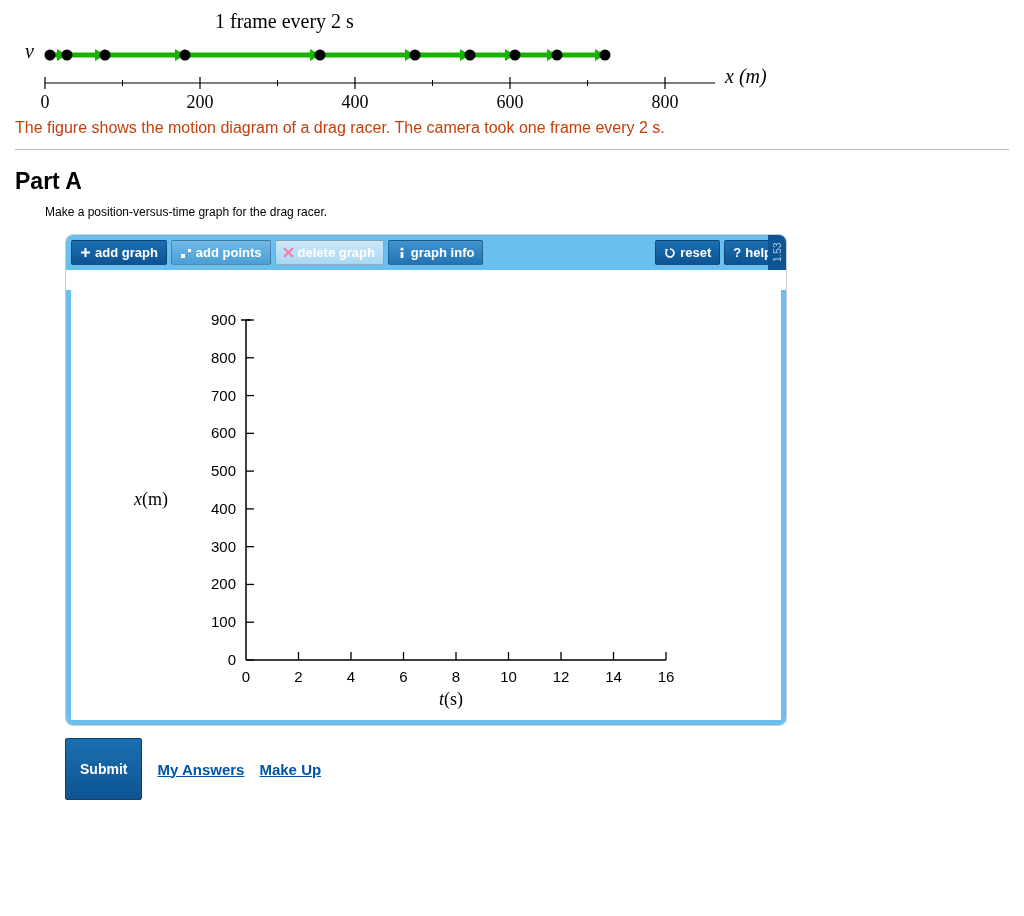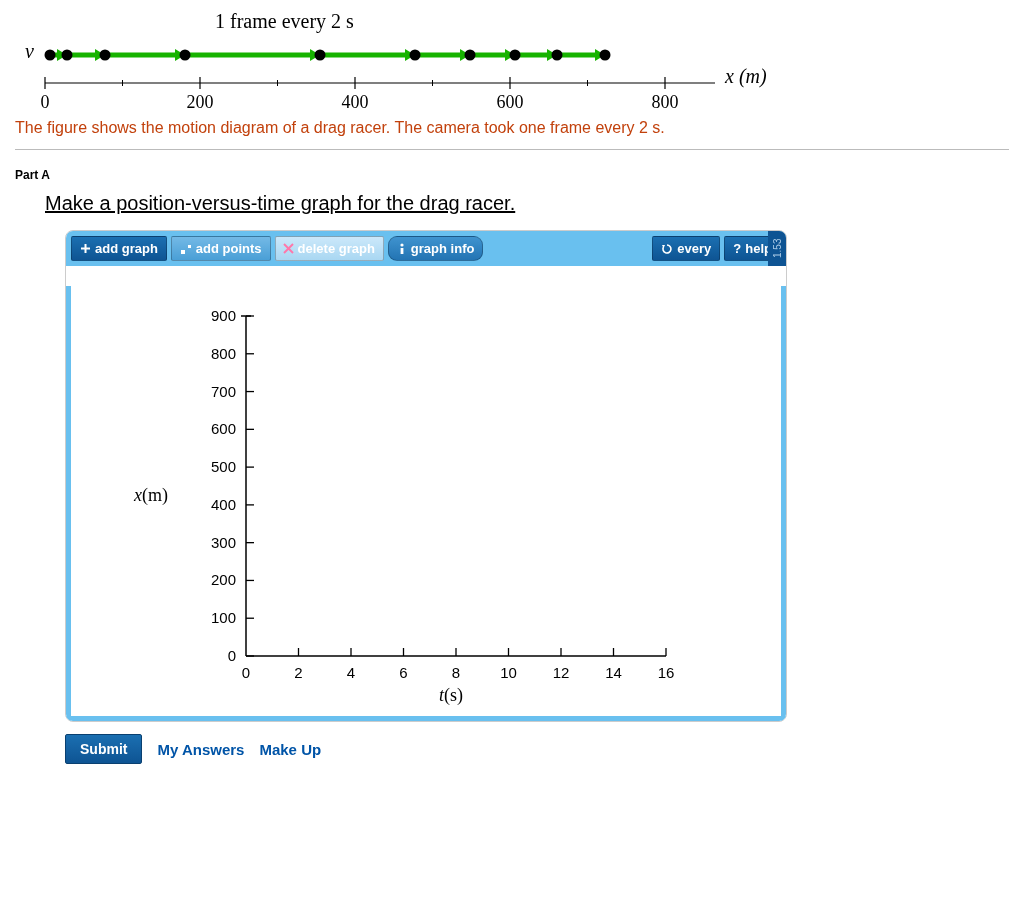--- a/index.html
+++ b/index.html
@@ -23,28 +23,27 @@
     color: #c2410c;
     margin: 6px 0 12px 0;
   }
   hr.sep {
     border: none;
     border-top: 1px solid #bbb;
     margin: 10px 0 18px 0;
   }
   .part-label {
     font-weight: bold;
+    font-size: 23px;
+    margin-bottom: 10px;
+  }
+  .instruction {
     font-size: 12px;
-    margin-bottom: 10px;
-  }
-  .instruction {
-    font-size: 20px;
     margin-left: 30px;
     margin-bottom: 15px;
-    text-decoration: underline;
   }
   .graph-widget {
     margin-left: 50px;
     width: 720px;
     border: 1px solid #ccc;
     border-radius: 8px;
     overflow: hidden;
     background: #fff;
   }
   .toolbar {
@@ -68,21 +67,21 @@
   }
   .tb-btn .icon {
     margin-right: 4px;
     display: inline-flex;
     align-items: center;
     justify-content: center;
   }
   .btn-dark  { background: linear-gradient(#1b6fb1, #0e5493); text-align: right; }
   .btn-mid   { background: linear-gradient(#73b9e6, #4a9fd6); color:#fff; }
   .btn-light { background: linear-gradient(#cbe8fa, #a9d7f2); color:#fff;padding-left:7px; }
-  .btn-info  { background: linear-gradient(#3f93cf, #2374b3); border-radius: 9px; }
+  .btn-info  { background: linear-gradient(#3f93cf, #2374b3); }
   .spacer { flex: 1; }
   .version-tab {
     position: absolute;
     right: 0;
     top: 0;
     bottom: 0;
     width: 18px;
     background: #0e5493;
     color: #a8c9e5;
     font-size: 10px;
@@ -119,28 +118,29 @@
     margin-left: 50px;
     margin-top: 12px;
     display: flex;
     align-items: center;
     gap: 15px;
   }
   .submit-btn {
     background: linear-gradient(#1b6fb1, #0e5493);
     color: #fff;
     border: 1px solid #0a4070;
-    padding: 6px 14px;
+    padding: 22px 14px;
     font-size: 14px;
     font-weight: bold;
     cursor: pointer;
     border-radius: 2px;
   }
   .linklike {
     color: #0054a7;
+    text-decoration: underline;
     font-weight: bold;
     font-size: 15px;
     cursor: pointer;
   }
 </style>
 </head>
 <body>
 
 <div class="diagram-title">1 frame every 2 s</div>
 
@@ -247,21 +247,21 @@
       <span>graph info</span>
     </div>
     <div class="spacer"></div>
     <div class="tb-btn btn-dark">
       <span class="icon">
         <svg width="12" height="12" viewBox="0 0 12 12">
             <path d="M6 2 A4 4 0 1 1 2.5 4" fill="none" stroke="#fff" stroke-width="1.6"></path>
             <polygon points="1,2 4,2 2.6,5" fill="#fff"></polygon>
           </svg>
       </span>
-      <span>every</span>
+      <span>reset</span>
     </div>
     <div class="tb-btn btn-dark">
       <span class="icon" style="font-weight:bold;font-size:13px;">?</span>
       <span>help</span>
     </div>
     <div class="version-tab">1.53</div>
   </div>
 
   <div class="canvas-wrap">
     <svg class="plot-svg" id="plot-svg" width="640" height="420">

